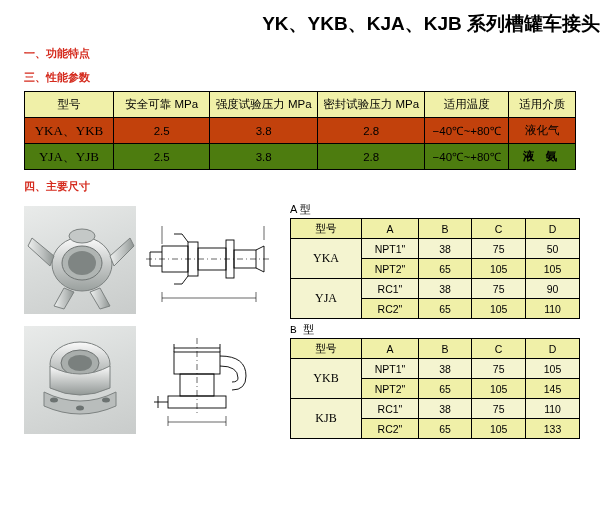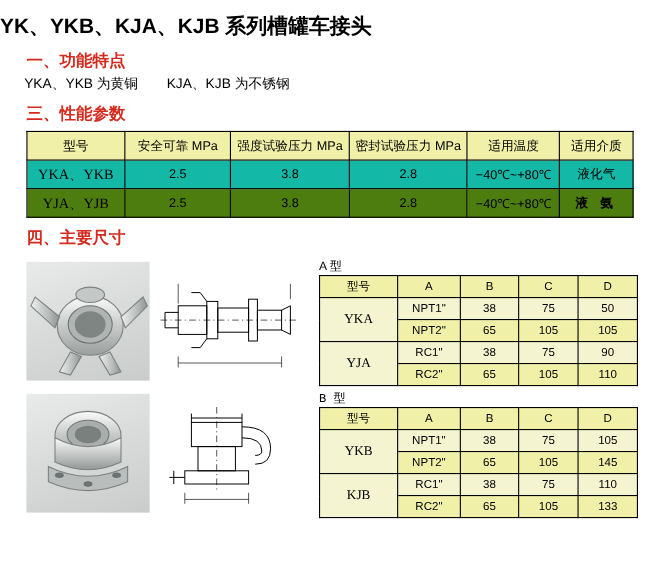--- a/index.html
+++ b/index.html
@@ -14,31 +14,31 @@
     color: #000000;
     overflow: hidden;
     position: relative;
   }
   .page {
     position: relative;
     width: 600px;
     height: 516px;
   }
   .title {
-    text-align: left;
+    text-align: right;
     font-size: 19px;
     font-weight: bold;
     letter-spacing: 0px;
     padding-top: 11px;
     font-family: "Liberation Sans", sans-serif;
   }
   .section-head {
     color: #d52b1e;
     font-weight: bold;
-    font-size: 15px;
+    font-size: 11px;
     font-family: "Liberation Sans", sans-serif;
     margin-left: 24px;
     margin-top: 9px;
   }
   .body-text {
     font-size: 12.5px;
     line-height: 17px;
     margin: 2px 18px 0 18px;
     text-indent: 24px;
     font-family: "Liberation Sans", sans-serif;
@@ -64,21 +64,21 @@
   table.spec th, table.spec td {
     border: 1px solid #000;
     text-align: center;
     height: 25px;
     padding: 0 2px;
   }
   table.spec th {
     background: #f0f0a8;
     font-weight: normal;
   }
-  table.spec tr.r1 td { background: #14b8a6; }
+  table.spec tr.r1 td { background: #c2410c; }
   table.spec tr.r2 td { background: #4d7c0f; }
   table.spec td.model { font-family: "Liberation Serif", serif; font-size: 13px; }
   table.spec td.spread { letter-spacing: 4px; font-weight: bold; }
 
   
   .dim-area {
     position: relative;
     margin-top: 6px;
     height: 248px;
   }
@@ -136,23 +136,20 @@
 </style>
 </head>
 <body>
 
 <div class="page">
 
   <div class="title">YK、YKB、KJA、KJB 系列槽罐车接头</div>
 
   <div class="section-head">一、功能特点</div>
 
-  <div class="mat-line">
-    <span>YKA、YKB 为黄铜</span><span class="gap"></span><span>KJA、KJB 为不锈钢</span>
-  </div>
 
   <div class="section-head">三、性能参数</div>
 
   <table class="spec">
     <thead>
       <tr>
         <th style="width:88px">型号</th>
         <th style="width:98px">安全可靠 MPa</th>
         <th style="width:110px">强度试验压力 MPa</th>
         <th style="width:110px">密封试验压力 MPa</th>

